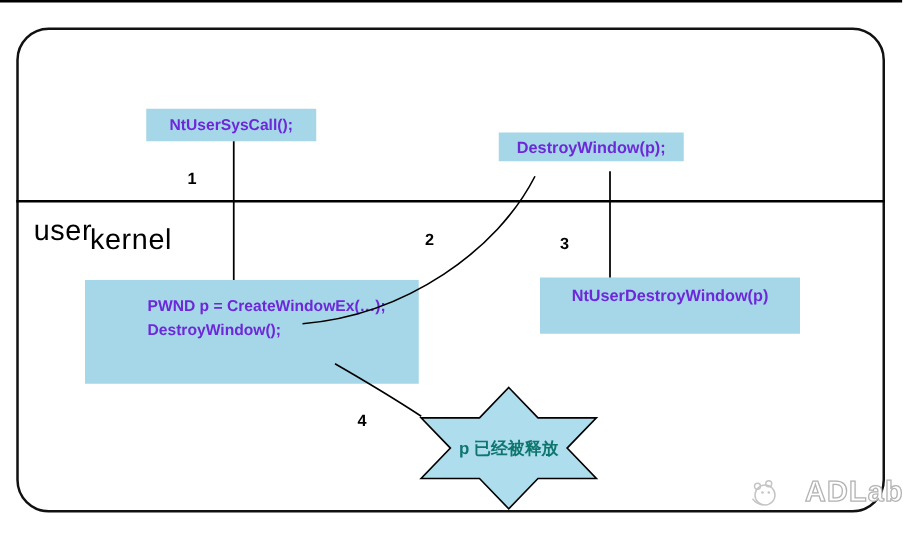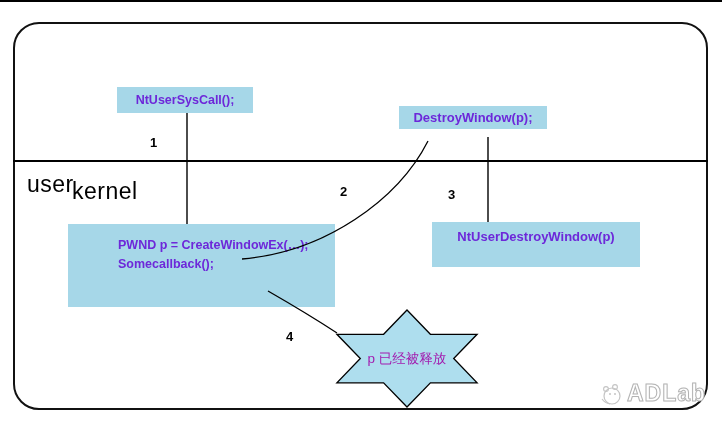--- a/index.html
+++ b/index.html
@@ -92,32 +92,32 @@
   .step-1 { left: 150px; top: 135px; }
   .step-2 { left: 340px; top: 184px; }
   .step-3 { left: 448px; top: 187px; }
   .step-4 { left: 286px; top: 329px; }
 
   .star-label {
     position: absolute;
     left: 340px; top: 350px;
     width: 134px;
     text-align: center;
-    color: #a21caf;
-    font-weight: 400;
+    color: #0f766e;
+    font-weight: 700;
     font-size: 13.5px;
     white-space: nowrap;
   }
 
   .watermark {
     position: absolute;
     left: 598px; top: 380px;
     display: flex;
     align-items: center;
-    gap: 3px;
+    gap: 20px;
     text-align: right;
   }
   .watermark-text {
     font-size: 23px;
     font-weight: 700;
     color: #ffffff;
     -webkit-text-stroke: 1px #b3b3b3;
     text-shadow: 0 0 1px #cccccc;
     letter-spacing: 1px;
   }
@@ -136,21 +136,21 @@
   <div class="region-label region-user">user</div>
 
   <div class="region-label region-kernel">kernel</div>
 
   <div class="bluebox box-syscall" style="background-color: rgb(166, 215, 232);">NtUserSysCall();</div>
 
   <div class="bluebox box-destroy" style="background-color: rgb(166, 215, 232);">DestroyWindow(p);</div>
 
   <div class="bluebox box-create" style="background-color: rgb(166, 215, 232);">
     <div>PWND p = CreateWindowEx(…);</div>
-    <div>Somecallback();</div>
+    <div>DestroyWindow();</div>
   </div>
 
   <div class="bluebox box-ntdestroy" style="background-color: rgb(166, 215, 232);">NtUserDestroyWindow(p)</div>
 
   <svg class="wires" viewBox="0 0 722 429">
 
     <path d="M187,113 L187,224" stroke="#000000" stroke-width="1.4" fill="none"></path>
 
     <path d="M488,137 L488,222" stroke="#000000" stroke-width="1.4" fill="none"></path>
 

